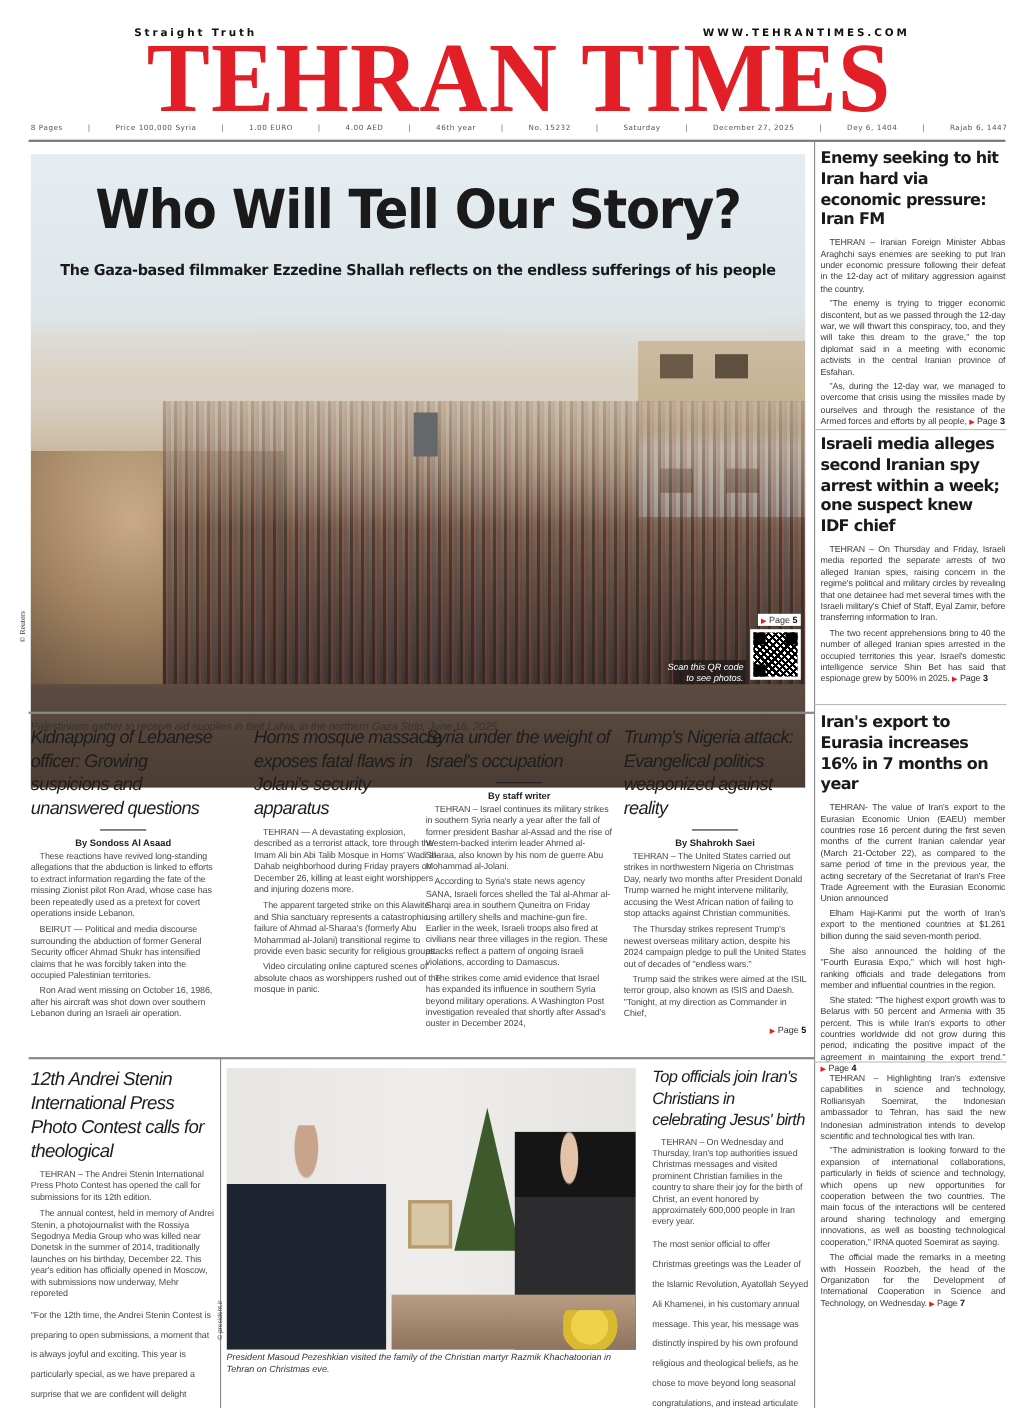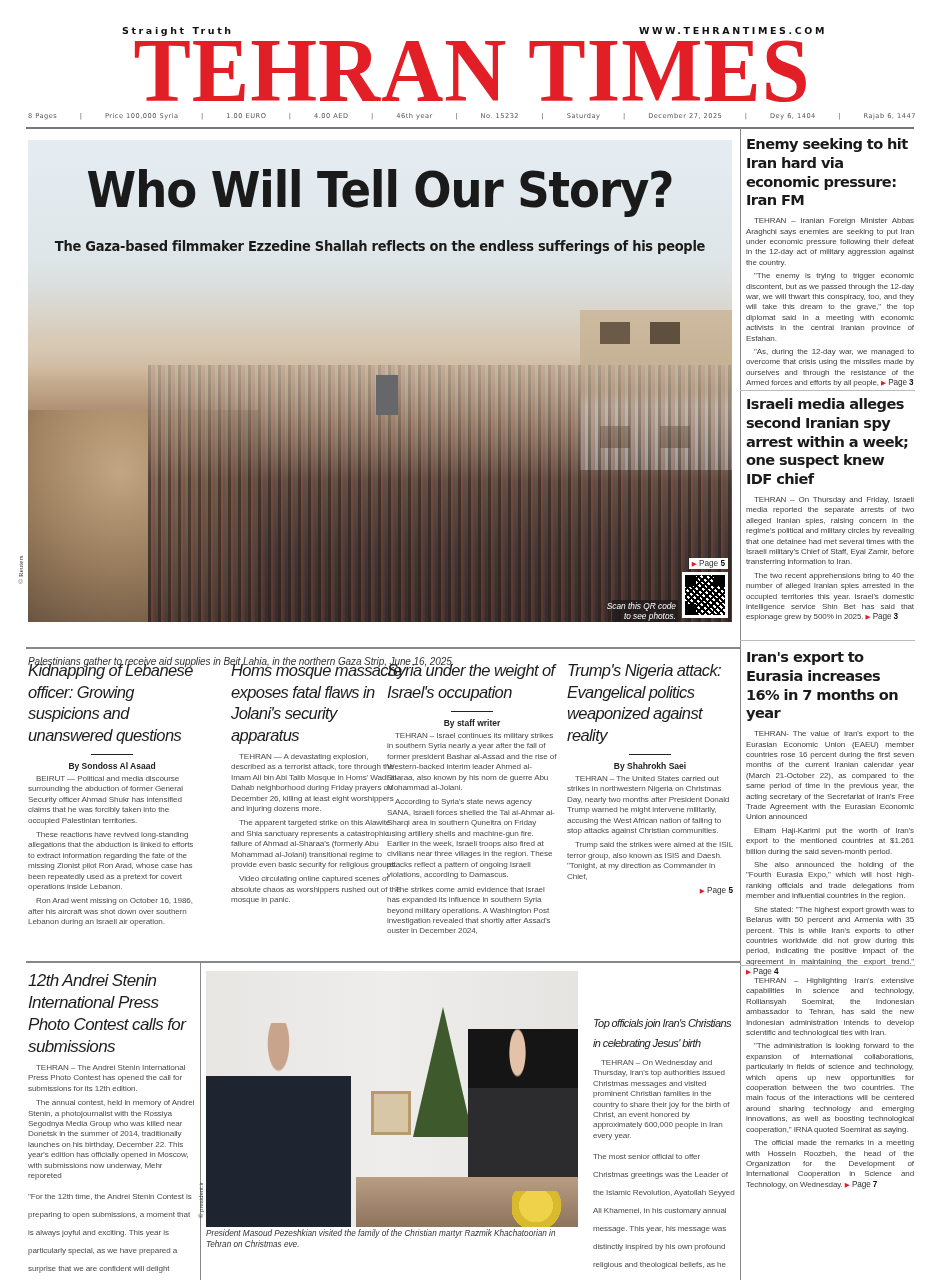--- a/index.html
+++ b/index.html
@@ -8,21 +8,21 @@
 
   
   .tagline { position: absolute; left: 122px; top: 25px; font-family: "DejaVu Sans", sans-serif; font-weight: bold; font-size: 9.5px; letter-spacing: 2.6px; color: #111; }
   .website { position: absolute; right: 112px; top: 25px; font-family: "DejaVu Sans", sans-serif; font-weight: bold; font-size: 9.5px; letter-spacing: 2.6px; color: #111; }
   .brand { position: absolute; left: 117px; top: 34px; width: 710px; text-align: center; font-family: "Liberation Serif", serif; font-weight: bold; color: #e21e26; font-size: 86px; line-height: 70px; letter-spacing: 1px; transform: scaleY(1.05); transform-origin: top; white-space: nowrap; }
   .infobar { position: absolute; left: 28px; top: 112px; width: 888px; display: flex; justify-content: space-between; font-family: "DejaVu Sans", sans-serif; font-size: 6.6px; color: #555; letter-spacing: 0.5px; white-space: nowrap; }
   .rule-top { position: absolute; left: 26px; top: 127px; width: 888px; height: 1.5px; background: #777; }
   .vrule-right { position: absolute; left: 740px; width: 1px; background: #888; }
 
   
-  .hero { position: absolute; left: 28px; top: 140px; width: 704px; height: 482px; overflow: hidden;
+  .hero { position: absolute; left: 28px; top: 140px; width: 704px; height: 576px; overflow: hidden;
     background:
       linear-gradient(180deg, #e6edf2 0%, #dfe6ea 24%, #d8d6cf 37%, #cbb59a 48%, #a9896c 58%, #7d6650 72%, #5a4a3f 85%, #4b3d33 100%); }
   .hero .haze { position: absolute; left: 0; top: 150px; width: 100%; height: 90px; background: linear-gradient(180deg, rgba(240,236,228,0) 0%, rgba(220,204,180,0.55) 60%, rgba(200,175,140,0) 100%); }
   .hero .building { position: absolute; right: 0; top: 170px; width: 152px; height: 160px; background: linear-gradient(180deg, #cdbba1 0%, #c2ad8e 50%, #e2dcd1 60%, #d9d2c6 100%); }
   .hero .building::before { content: ""; position: absolute; left: 20px; top: 12px; width: 30px; height: 22px; background: #6b5a47; box-shadow: 50px 0 0 #5e4f3f, 0 104px 0 #8a7a66, 60px 104px 0 #8a7a66; }
   .hero .rubble-left { position: absolute; left: 0; top: 270px; width: 230px; height: 212px; background: radial-gradient(ellipse at 40% 30%, #cdb08a 0%, #a48562 45%, #5c4838 100%); opacity: 0.85; }
   .hero .crowd { position: absolute; left: 120px; top: 225px; width: 584px; height: 257px;
     background:
       repeating-linear-gradient(90deg, rgba(40,30,28,0.55) 0 3px, rgba(160,70,60,0.35) 3px 5px, rgba(80,70,90,0.35) 5px 7px, rgba(0,0,0,0) 7px 10px),
       linear-gradient(180deg, rgba(90,70,60,0.25) 0%, rgba(40,30,28,0.55) 100%); }
@@ -132,22 +132,22 @@
 </div>
 <div class="credit-v">© <span>Reuters</span></div>
 <div class="hero-caption">Palestinians gather to receive aid supplies in Beit Lahia, in the northern Gaza Strip, June 16, 2025.</div>
 <div class="rule-mid"></div>
 
 <div class="col" style="left:28px; top:660px; width:168px;">
   <div class="ihead" style="font-size:16.5px; line-height:21.5px;">Kidnapping of Lebanese officer: Growing suspicions and unanswered questions</div>
   <div class="shortrule"></div>
   <div class="byline">By Sondoss Al Asaad</div>
   <div class="body">
+    <p>These reactions have revived long-standing allegations that the abduction is linked to efforts to extract information regarding the fate of the missing Zionist pilot Ron Arad, whose case has been repeatedly used as a pretext for covert operations inside Lebanon.</p>
     <p>BEIRUT — Political and media discourse surrounding the abduction of former General Security officer Ahmad Shukr has intensified claims that he was forcibly taken into the occupied Palestinian territories.</p>
-    <p>These reactions have revived long-standing allegations that the abduction is linked to efforts to extract information regarding the fate of the missing Zionist pilot Ron Arad, whose case has been repeatedly used as a pretext for covert operations inside Lebanon.</p>
     <p>Ron Arad went missing on October 16, 1986, after his aircraft was shot down over southern Lebanon during an Israeli air operation.</p>
   </div>
 </div>
 
 <div class="col" style="left:207px; top:660px; width:172px;margin-left:24px;">
   <div class="ihead" style="font-size:16.5px; line-height:21.5px;">Homs mosque massacre exposes fatal flaws in Jolani's security apparatus</div>
   <div class="body" style="margin-top:6px;">
     <p>TEHRAN — A devastating explosion, described as a terrorist attack, tore through the Imam Ali bin Abi Talib Mosque in Homs' Wadi al-Dahab neighborhood during Friday prayers on December 26, killing at least eight worshippers and injuring dozens more.</p>
     <p>The apparent targeted strike on this Alawite and Shia sanctuary represents a catastrophic failure of Ahmad al-Sharaa's (formerly Abu Mohammad al-Jolani) transitional regime to provide even basic security for religious groups.</p>
     <p>Video circulating online captured scenes of absolute chaos as worshippers rushed out of the mosque in panic.</p>
@@ -164,55 +164,56 @@
     <p>The strikes come amid evidence that Israel has expanded its influence in southern Syria beyond military operations. A Washington Post investigation revealed that shortly after Assad's ouster in December 2024,</p>
   </div>
 </div>
 
 <div class="col" style="left:567px; top:660px; width:166px;">
   <div class="ihead" style="font-size:16.5px; line-height:21.5px;">Trump's Nigeria attack: Evangelical politics weaponized against reality</div>
   <div class="shortrule"></div>
   <div class="byline">By Shahrokh Saei</div>
   <div class="body">
     <p>TEHRAN – The United States carried out strikes in northwestern Nigeria on Christmas Day, nearly two months after President Donald Trump warned he might intervene militarily, accusing the West African nation of failing to stop attacks against Christian communities.</p>
+    <p>The Thursday strikes represent Trump's newest overseas military action, despite his 2024 campaign pledge to pull the United States out of decades of "endless wars."</p>
     <p>Trump said the strikes were aimed at the ISIL terror group, also known as ISIS and Daesh. "Tonight, at my direction as Commander in Chief,</p>
   </div>
   <div class="pgref" style="text-align:right; margin-top:2px;">
     <span class="tri">▶</span>
     <span>Page</span>
     <b>5</b>
   </div>
 </div>
 
 <div class="rule-bot"></div>
 <div class="vrule-bot"></div>
 
 <div class="col" style="left:28px; top:970px; width:168px;">
-  <div class="ihead" style="font-size:17px; line-height:22px;">12th Andrei Stenin International Press Photo Contest calls for submissions</div>
+  <div class="ihead" style="font-size:17px; line-height:22px;">12th Andrei Stenin International Press Photo Contest calls for theological</div>
   <div class="body" style="margin-top:5px;">
     <p>TEHRAN – The Andrei Stenin International Press Photo Contest has opened the call for submissions for its 12th edition.</p>
     <p>The annual contest, held in memory of Andrei Stenin, a photojournalist with the Rossiya Segodnya Media Group who was killed near Donetsk in the summer of 2014, traditionally launches on his birthday, December 22. This year's edition has officially opened in Moscow, with submissions now underway, Mehr reporeted</p>
     <p style="display:inline;">"For the 12th time, the Andrei Stenin Contest is preparing to open submissions, a moment that is always joyful and exciting. This year is particularly special, as we have prepared a surprise that we are confident will delight participants. We are pleased to announce a new category.</p>
     
   </div>
 </div>
 
 <div class="photo2">
   <div class="p2-tree"></div>
   <div class="p2-frame"></div>
   <div class="p2-man"></div>
   <div class="p2-woman"></div>
   <div class="p2-table"></div>
   <div class="p2-fruit"></div>
 </div>
 <div class="credit-v2">© <span>president.ir</span></div>
 <div class="photo2-caption">President Masoud Pezeshkian visited the family of the Christian martyr Razmik Khachatoorian in Tehran on Christmas eve.</div>
 
 <div class="col" style="left:593px; top:970px; width:142px;">
-  <div class="ihead" style="font-size:11px; line-height:19.5px;margin-top:44px;">Top officials join Iran's Christians in celebrating Jesus' birth</div>
+  <div class="ihead" style="font-size:15px; line-height:19.5px;">Top officials join Iran's Christians in celebrating Jesus' birth</div>
   <div class="body" style="margin-top:5px;">
     <p>TEHRAN – On Wednesday and Thursday, Iran's top authorities issued Christmas messages and visited prominent Christian families in the country to share their joy for the birth of Christ, an event honored by approximately 600,000 people in Iran every year.</p>
     <p style="display:inline; text-align:justify;">The most senior official to offer Christmas greetings was the Leader of the Islamic Revolution, Ayatollah Seyyed Ali Khamenei, in his customary annual message. This year, his message was distinctly inspired by his own profound religious and theological beliefs, as he chose to move beyond long seasonal congratulations, and instead articulate the importance of Prophet Jesus' (PBUH) birth for humanity.</p>
     
   </div>
 </div>
 
 <div class="rcol" style="top:135px;">
   <div class="rhead">Enemy seeking to hit Iran hard via economic pressure: Iran FM</div>
   <div class="rbody" style="margin-top:6px;">

